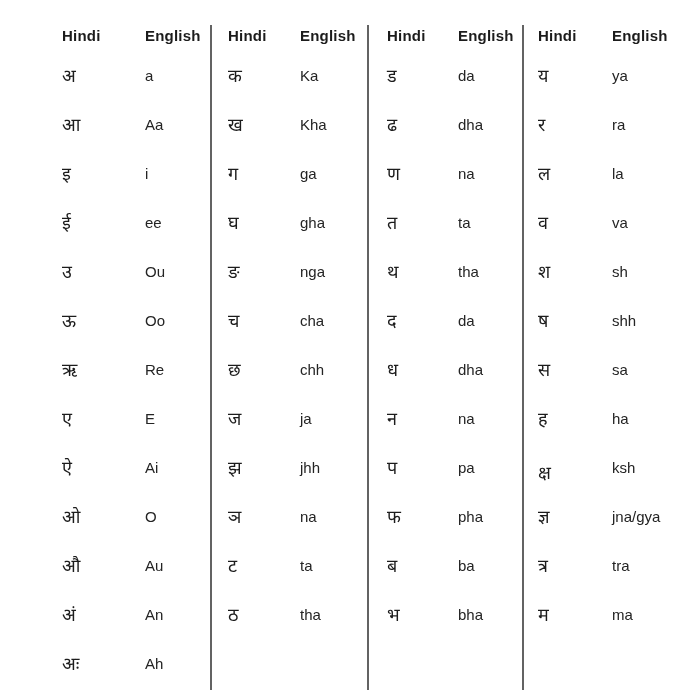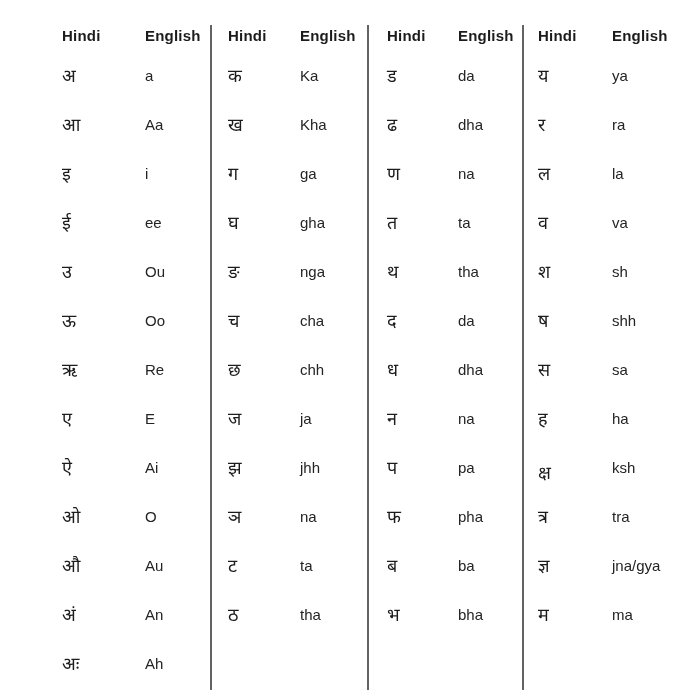--- a/index.html
+++ b/index.html
@@ -268,26 +268,26 @@
         </div>
         <div class="data-row">
           <div class="hindi-cell" style="width: 74px;">ह</div>
           <div class="english-cell">ha</div>
         </div>
         <div class="data-row">
           <div class="hindi-cell" style="width: 74px; margin-top: 10px;">क्ष</div>
           <div class="english-cell">ksh</div>
         </div>
         <div class="data-row">
+          <div class="hindi-cell" style="width: 74px;">ज्ञ</div>
+          <div class="english-cell">jna/gya</div>
+        </div>
+        <div class="data-row">
           <div class="hindi-cell" style="width: 74px;">त्र</div>
           <div class="english-cell">tra</div>
-        </div>
-        <div class="data-row">
-          <div class="hindi-cell" style="width: 74px;">ज्ञ</div>
-          <div class="english-cell">jna/gya</div>
         </div>
         <div class="data-row">
           <div class="hindi-cell" style="width: 74px;">म</div>
           <div class="english-cell">ma</div>
         </div>
       </div>
     </div>
   <div id="dividers">
       <div class="v-divider" style="left: 210px; background: rgb(99, 99, 99);"></div>
       <div class="v-divider" style="left: 367px; background: rgb(99, 99, 99);"></div>

